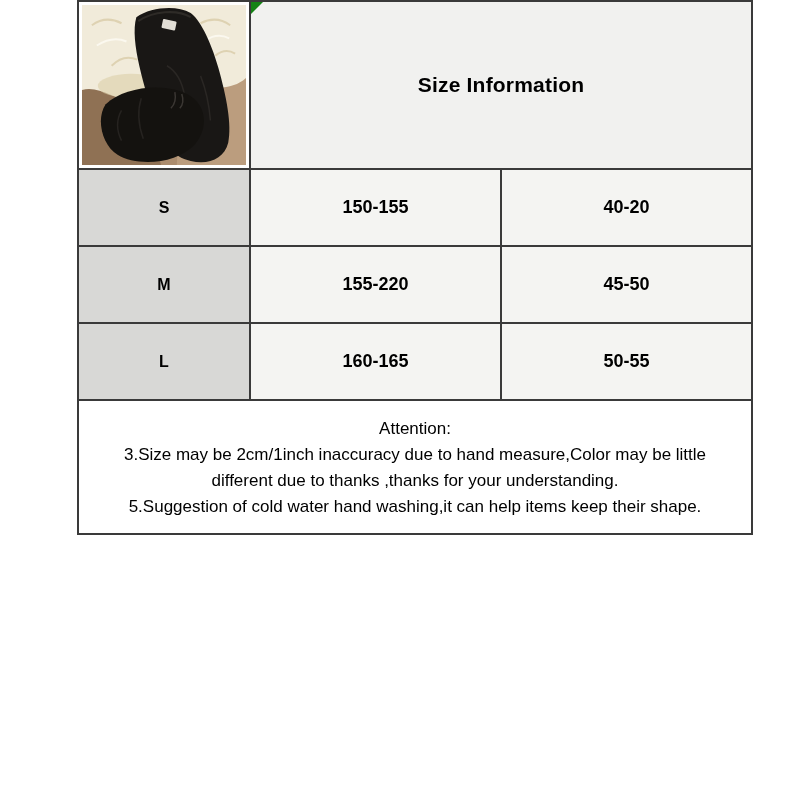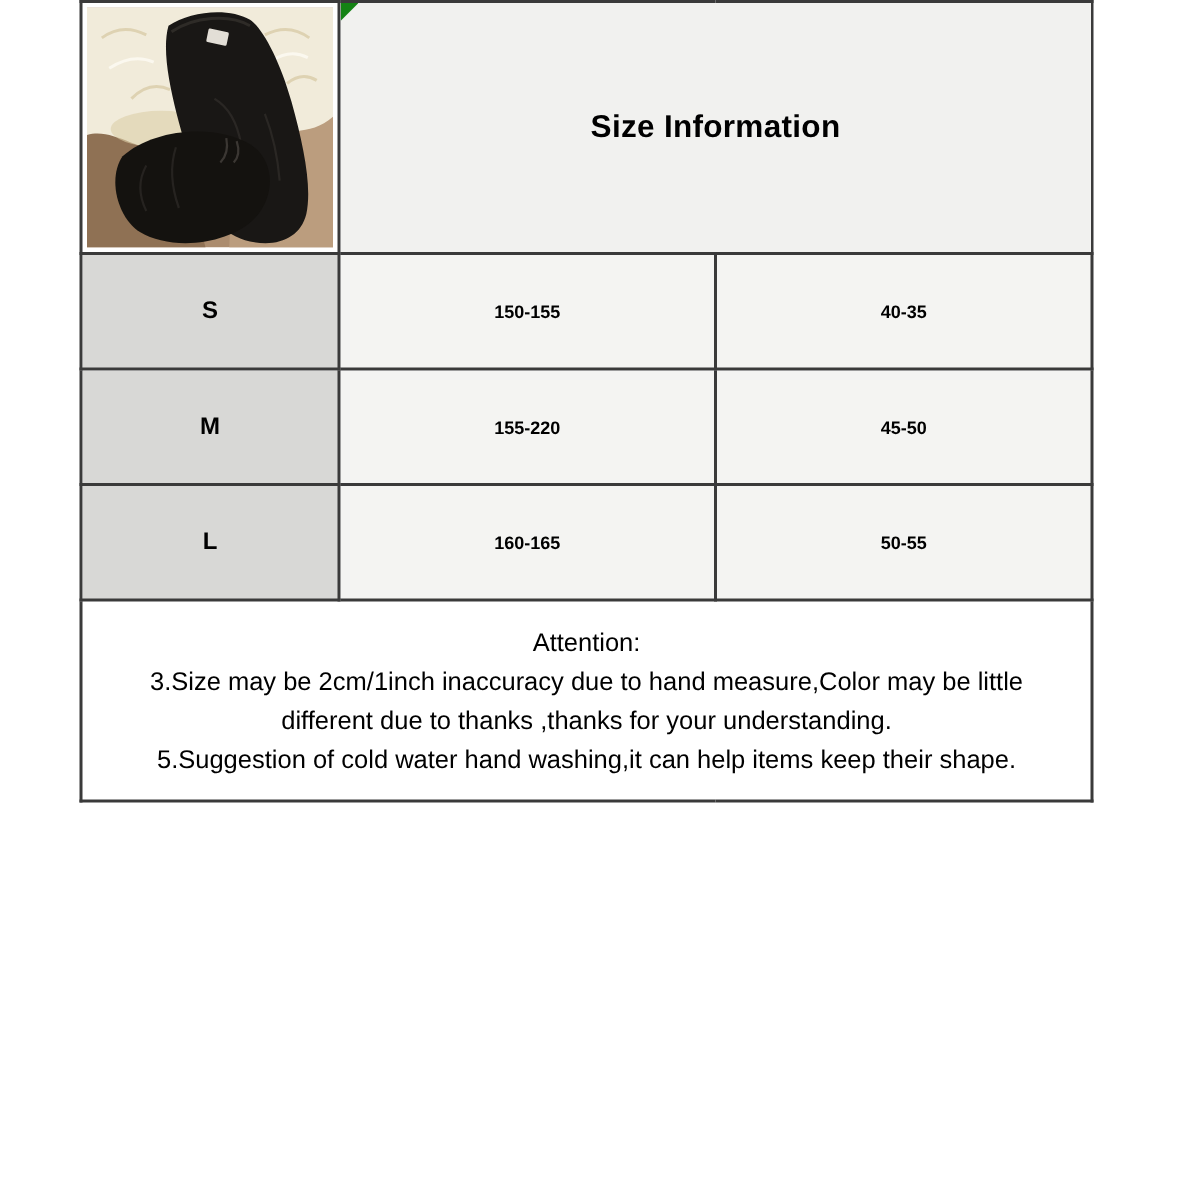--- a/index.html
+++ b/index.html
@@ -1,21 +1,21 @@
 <!DOCTYPE html>
 <html><head>
 <meta charset="utf-8">
 <style>
   html,body{margin:0;padding:0;}
   body{
     width:800px;height:800px;background:#ffffff;
     font-family:"Liberation Sans", sans-serif;
     position:relative;overflow:hidden;color:#000;
   }
-  .sheet{position:absolute;left:53px;top:0;}
+  .sheet{position:absolute;left:77px;top:0;}
   table.size-sheet{
     border-collapse:collapse;table-layout:fixed;width:674px;
   }
   table.size-sheet td{
     border:2px solid #3a3a3a;text-align:center;vertical-align:middle;
     overflow:hidden;
   }
   col.c-size{width:172px;}
   col.c-height{width:251px;}
   col.c-weight{width:251px;}
@@ -32,21 +32,21 @@
   }
   .corner-flag{
     position:absolute;left:0;top:0;width:12px;height:12px;
     background:#148214;
     clip-path:polygon(0 0,100% 0,0 100%);
   }
   .hdr{background:#d8d8d6;font-weight:bold;}
   .hdr-size{font-size:27px;}
   .hdr-col{font-size:16px;}
   .size-label{background:#d8d8d6;font-weight:bold;font-size:16px;}
-  .val{background:#f4f4f2;font-weight:bold;font-size:12px;margin-top:44px;}
+  .val{background:#f4f4f2;font-weight:bold;font-size:18px;margin-top:44px;}
   .attention-cell{
     background:#ffffff;text-align:left;vertical-align:top;
     font-size:17px;font-weight:normal;line-height:26px;
     padding:2px 6px 0 6px;
   }
 </style>
 </head>
 <body>
 
 <div class="sheet">
@@ -82,21 +82,21 @@
       <td class="title-cell" colspan="2">
         <span class="corner-flag"></span>
         <span>Size Information</span>
       </td>
     </tr>
 
 
     <tr class="r-data">
       <td class="size-label">S</td>
       <td class="val">150-155</td>
-      <td class="val">40-35</td>
+      <td class="val">40-20</td>
     </tr>
 
     <tr class="r-data">
       <td class="size-label">M</td>
       <td class="val">155-220</td>
       <td class="val">45-50</td>
     </tr>
 
     <tr class="r-data">
       <td class="size-label">L</td>

